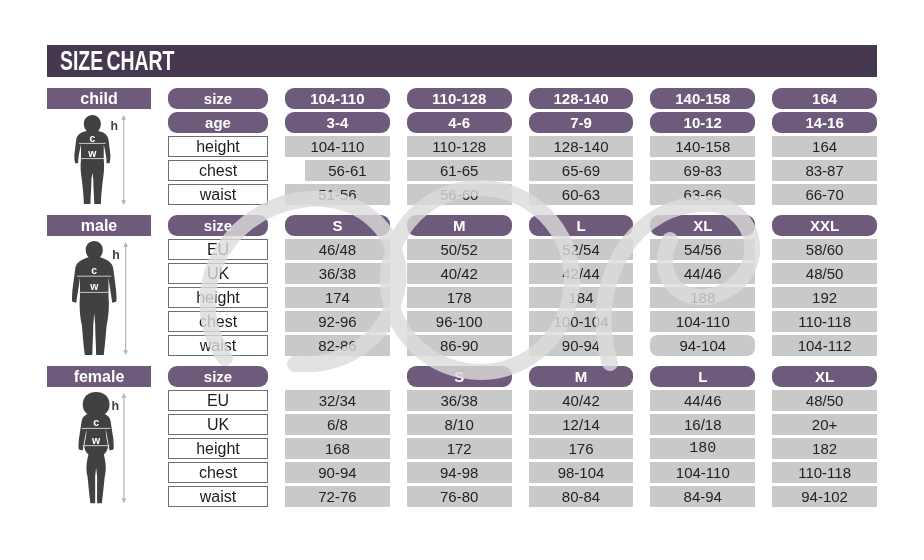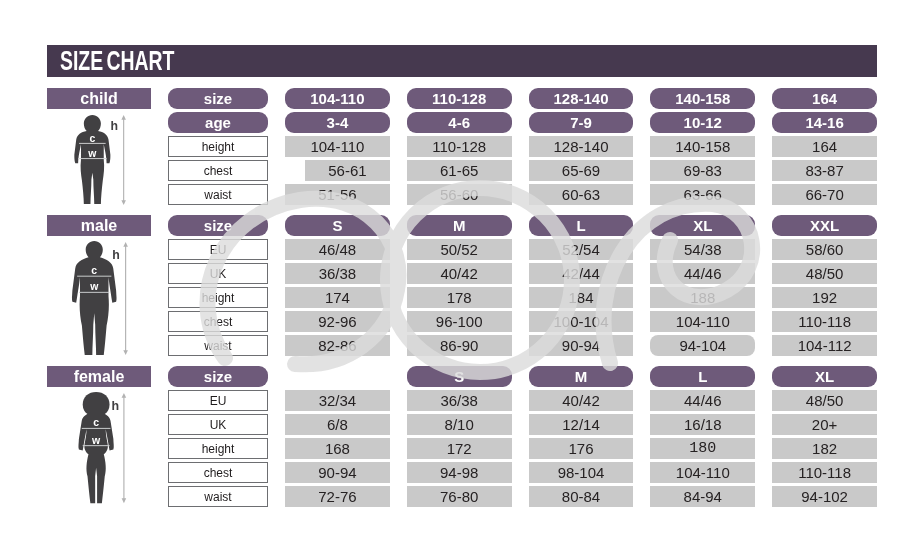--- a/index.html
+++ b/index.html
@@ -31,21 +31,21 @@
     display:flex;align-items:center;justify-content:center;
   }
   .figure-wrap{grid-column:1;display:flex;align-items:flex-start;justify-content:center;padding-top:2px;}
   .figure-wrap.rows4{grid-row:2 / span 4;}
   .figure-wrap.rows5{grid-row:2 / span 5;}
   .lab,.cell{
     display:flex;align-items:center;justify-content:center;
     font-size:15px;line-height:1;box-sizing:border-box;
   }
   .hdr{background:#6e5a7a;color:#ffffff;font-weight:bold;border-radius:9px;}
-  .plain{background:#ffffff;border:1px solid #6d6e71;color:#1f1c1d;font-size:12px;}
+  .plain{background:#ffffff;border:1px solid #6d6e71;color:#1f1c1d;font-size:16px;}
   .data{background:#c9c9c9;color:#262223;}
   .watermark{position:absolute;left:165px;top:128px;pointer-events:none;}
   .fig-sil{fill:#414042;}
   .fig-line{stroke:#b2b2b2;stroke-width:1.2;}
   .fig-arrow{fill:#b2b2b2;}
   .fig-mline{stroke:#d1d3d4;stroke-width:1;}
   .fig-letter{fill:#ffffff;font-weight:bold;font-size:11px;text-anchor:middle;font-family:"Liberation Sans",sans-serif;}
   .fig-h{fill:#414042;font-weight:bold;font-size:13px;text-anchor:middle;font-family:"Liberation Sans",sans-serif;}
 </style>
 </head>
@@ -122,21 +122,21 @@
   <div class="lab hdr" style="grid-area: 1 / 2;">size</div>
       <div class="cell hdr" style="grid-area: 1 / 3;">S</div>
       <div class="cell hdr" style="grid-area: 1 / 4;">M</div>
       <div class="cell hdr" style="grid-area: 1 / 5;">L</div>
       <div class="cell hdr" style="grid-area: 1 / 6;">XL</div>
       <div class="cell hdr" style="grid-area: 1 / 7;">XXL</div>
       <div class="lab plain" style="grid-area: 2 / 2;">EU</div>
       <div class="cell data" style="grid-area: 2 / 3;">46/48</div>
       <div class="cell data" style="grid-area: 2 / 4;">50/52</div>
       <div class="cell data" style="grid-area: 2 / 5;">52/54</div>
-      <div class="cell data" style="grid-area: 2 / 6;">54/38</div>
+      <div class="cell data" style="grid-area: 2 / 6;">54/56</div>
       <div class="cell data" style="grid-area: 2 / 7;">58/60</div>
       <div class="lab plain" style="grid-area: 3 / 2;">UK</div>
       <div class="cell data" style="grid-area: 3 / 3;">36/38</div>
       <div class="cell data" style="grid-area: 3 / 4;">40/42</div>
       <div class="cell data" style="grid-area: 3 / 5;">42/44</div>
       <div class="cell data" style="grid-area: 3 / 6;">44/46</div>
       <div class="cell data" style="grid-area: 3 / 7;">48/50</div>
       <div class="lab plain" style="grid-area: 4 / 2;">height</div>
       <div class="cell data" style="grid-area: 4 / 3;">174</div>
       <div class="cell data" style="grid-area: 4 / 4;">178</div>

